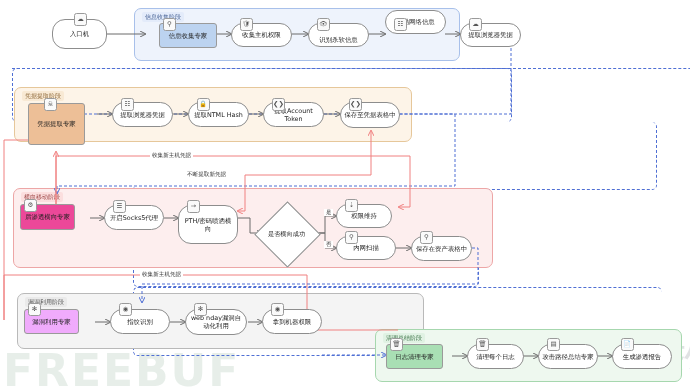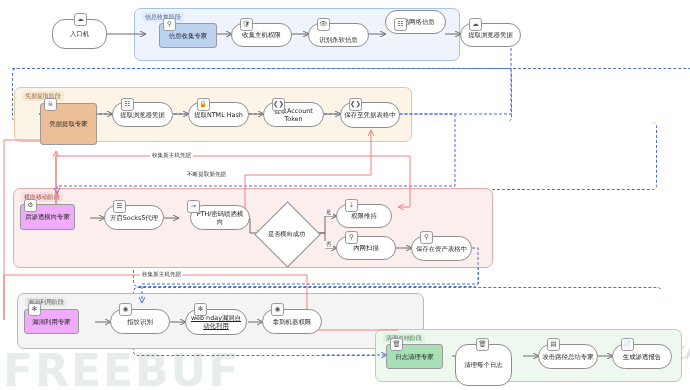--- a/index.html
+++ b/index.html
@@ -67,21 +67,21 @@
     padding:2px 3px;
   }
   .node.oval{
     background:#ffffff;border:1px solid #8d8d8d;border-radius:13px;
   }
   .node.agent{
     border-radius:3px;border:1px solid #9a9a9a;
   }
   .a-blue {background:#bcd3f0;border-color:#7fa5d8;}
   .a-cred {background:#edbf97;border-color:#c79467;}
-  .a-lat  {background:#f0abfc;border-color:#cf8585;}
+  .a-lat  {background:#ec4899;border-color:#cf8585;}
   .a-vuln {background:#f0abfc;border-color:#a5a5a5;}
   .a-clean{background:#a9dfb4;border-color:#74bf83;}
 
   
   .diamond{
     position:absolute;box-sizing:border-box;
   }
   .diamond .dshape{
     position:absolute;left:0;top:0;width:100%;height:100%;
     background:#fff;border:1px solid #8d8d8d;
@@ -235,21 +235,21 @@
   <div class="node oval" style="left:385px;top:10px;width:61px;height:24px;">
     <span>扫描网络信息</span>
   </div>
 
   <div class="nicon" style="left:469px;top:18px;">☁</div>
   <div class="node oval" style="left:460px;top:23px;width:61px;height:24px;">
     <span>提取浏览器凭据</span>
   </div>
 
   <div class="nicon" style="left:44px;top:98px;">☠</div>
-  <div class="node agent a-cred" style="left:40px;top:103px;width:57px;height:42px;">
+  <div class="node agent a-cred" style="left:28px;top:103px;width:57px;height:42px;">
     <span>凭据提取专家</span>
   </div>
 
   <div class="nicon" style="left:121px;top:98px;">☷</div>
   <div class="node oval" style="left:112px;top:102px;width:61px;height:25px;">
     <span>提取浏览器凭据</span>
   </div>
 
   <div class="nicon" style="left:197px;top:98px;">🔒</div>
   <div class="node oval" style="left:188px;top:102px;width:61px;height:25px;">
@@ -270,21 +270,21 @@
   <div class="node agent a-lat" style="left:20px;top:204px;width:55px;height:26px;">
     <span>后渗透横向专家</span>
   </div>
 
   <div class="nicon" style="left:113px;top:200px;">☰</div>
   <div class="node oval" style="left:104px;top:205px;width:60px;height:25px;">
     <span>开启Socks5代理</span>
   </div>
 
   <div class="nicon" style="left:187px;top:200px;">→</div>
-  <div class="node oval" style="left:190px;top:205px;width:60px;height:25px;">
+  <div class="node oval" style="left:178px;top:205px;width:60px;height:39px;">
     <span>PTH/密码喷洒横向</span>
   </div>
 
   <div class="diamond" style="left:264px;top:211px;width:45px;height:45px;">
     <div class="dshape"></div>
     <div class="dlabel">是否横向成功</div>
   </div>
   <div class="elabel tiny" style="left:324px;top:209px;">是</div>
   <div class="elabel tiny" style="left:324px;top:241px;">否</div>
 
@@ -307,36 +307,36 @@
   <div class="node agent a-vuln" style="left:24px;top:309px;width:55px;height:25px;">
     <span>漏洞利用专家</span>
   </div>
 
   <div class="nicon" style="left:119px;top:303px;">◉</div>
   <div class="node oval" style="left:110px;top:309px;width:60px;height:25px;">
     <span>指纹识别</span>
   </div>
 
   <div class="nicon" style="left:194px;top:303px;">✻</div>
-  <div class="node oval" style="left:185px;top:309px;width:62px;height:26px;text-decoration:underline;">
+  <div class="node oval" style="left:185px;top:309px;width:62px;height:26px;">
     <span>web nday漏洞自动化利用</span>
   </div>
 
   <div class="nicon" style="left:271px;top:303px;">◉</div>
   <div class="node oval" style="left:262px;top:309px;width:60px;height:25px;">
     <span>拿到机器权限</span>
   </div>
 
   <div class="nicon" style="left:390px;top:338px;">🗑</div>
   <div class="node agent a-clean" style="left:386px;top:344px;width:57px;height:25px;">
     <span>日志清理专家</span>
   </div>
 
   <div class="nicon" style="left:476px;top:338px;">🗑</div>
-  <div class="node oval" style="left:455px;top:344px;width:57px;height:42px;">
+  <div class="node oval" style="left:467px;top:344px;width:57px;height:25px;">
     <span>清理每个日志</span>
   </div>
 
   <div class="nicon" style="left:547px;top:338px;">▤</div>
   <div class="node oval" style="left:538px;top:344px;width:60px;height:25px;">
     <span>攻击路径总结专家</span>
   </div>
 
   <div class="nicon" style="left:621px;top:338px;">📄</div>
   <div class="node oval" style="left:612px;top:344px;width:60px;height:25px;">

